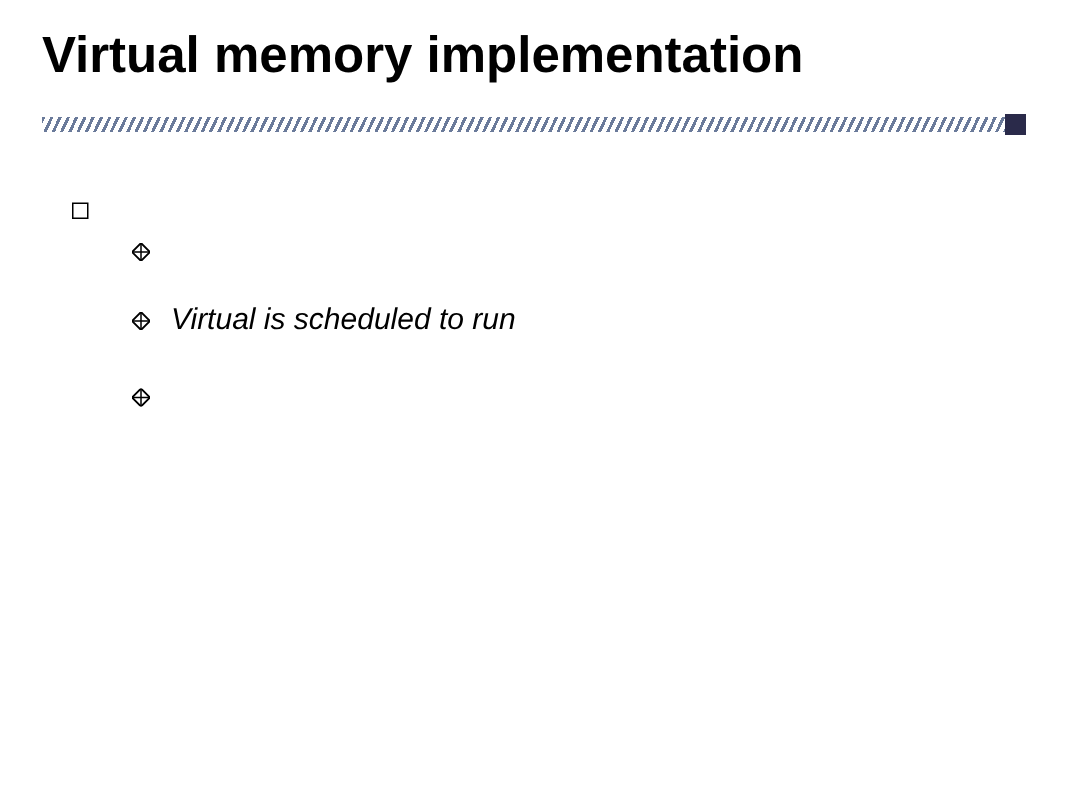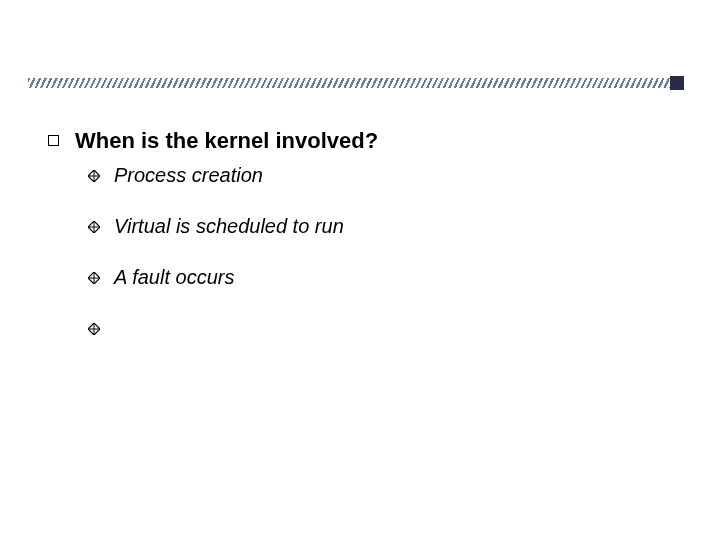--- a/index.html
+++ b/index.html
@@ -94,62 +94,51 @@
     font-size: 20px;
     font-style: italic;
     font-weight: 400;
   }
 </style>
 </head>
 <body>
 
 <div class="slide">
 
+  <div class="title">Virtual memory implementation</div>
 
   <div class="rule"></div>
 
   <div class="body">
 
     <div class="level1">
       <span class="bullet"></span>
-      <span class="text">When is the kernel involved?</span>
     </div>
 
     <div class="level2">
       <span class="diamond">
         <svg width="12" height="12" viewBox="0 0 12 12">
           <polygon points="6,0 12,6 6,12 0,6" fill="none" stroke="#000" stroke-width="1.2"></polygon>
           <line x1="6" y1="0" x2="6" y2="12" stroke="#000" stroke-width="1"></line>
           <line x1="0" y1="6" x2="12" y2="6" stroke="#000" stroke-width="1"></line>
         </svg>
       </span>
-      <span class="text">Process creation</span>
     </div>
 
     <div class="level2">
       <span class="diamond">
         <svg width="12" height="12" viewBox="0 0 12 12">
           <polygon points="6,0 12,6 6,12 0,6" fill="none" stroke="#000" stroke-width="1.2"></polygon>
           <line x1="6" y1="0" x2="6" y2="12" stroke="#000" stroke-width="1"></line>
           <line x1="0" y1="6" x2="12" y2="6" stroke="#000" stroke-width="1"></line>
         </svg>
       </span>
       <span class="text">Virtual is scheduled to run</span>
     </div>
 
-    <div class="level2">
-      <span class="diamond">
-        <svg width="12" height="12" viewBox="0 0 12 12">
-          <polygon points="6,0 12,6 6,12 0,6" fill="none" stroke="#000" stroke-width="1.2"></polygon>
-          <line x1="6" y1="0" x2="6" y2="12" stroke="#000" stroke-width="1"></line>
-          <line x1="0" y1="6" x2="12" y2="6" stroke="#000" stroke-width="1"></line>
-        </svg>
-      </span>
-      <span class="text">A fault occurs</span>
-    </div>
 
     <div class="level2">
       <span class="diamond">
         <svg width="12" height="12" viewBox="0 0 12 12">
           <polygon points="6,0 12,6 6,12 0,6" fill="none" stroke="#000" stroke-width="1.2"></polygon>
           <line x1="6" y1="0" x2="6" y2="12" stroke="#000" stroke-width="1"></line>
           <line x1="0" y1="6" x2="12" y2="6" stroke="#000" stroke-width="1"></line>
         </svg>
       </span>
     </div>

